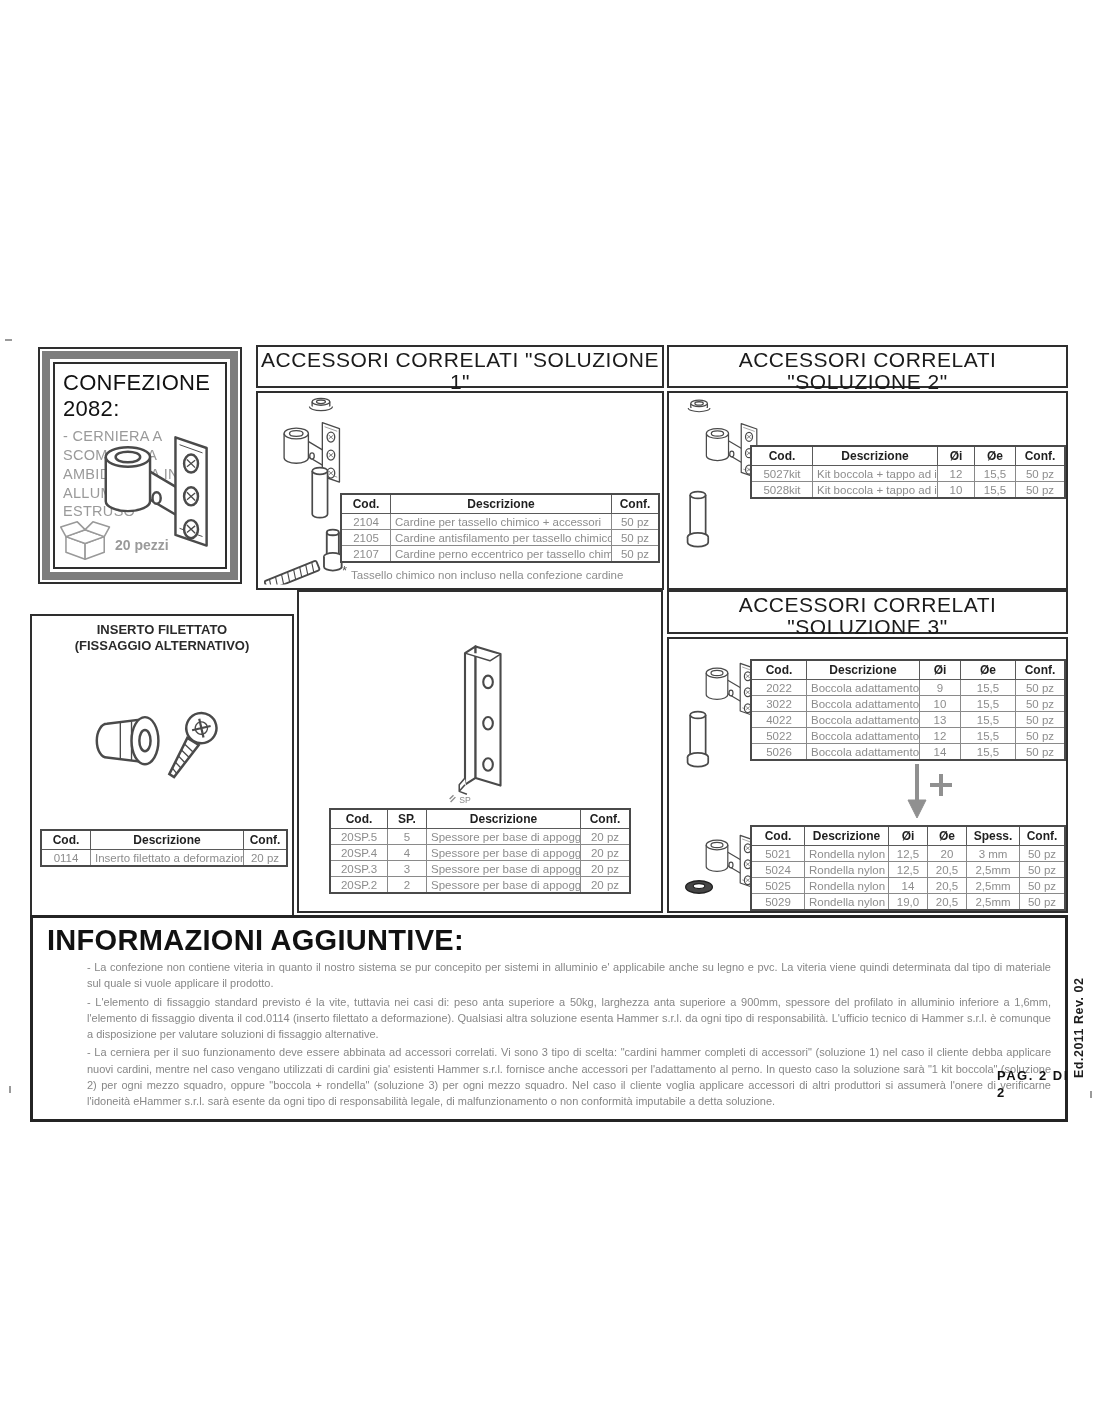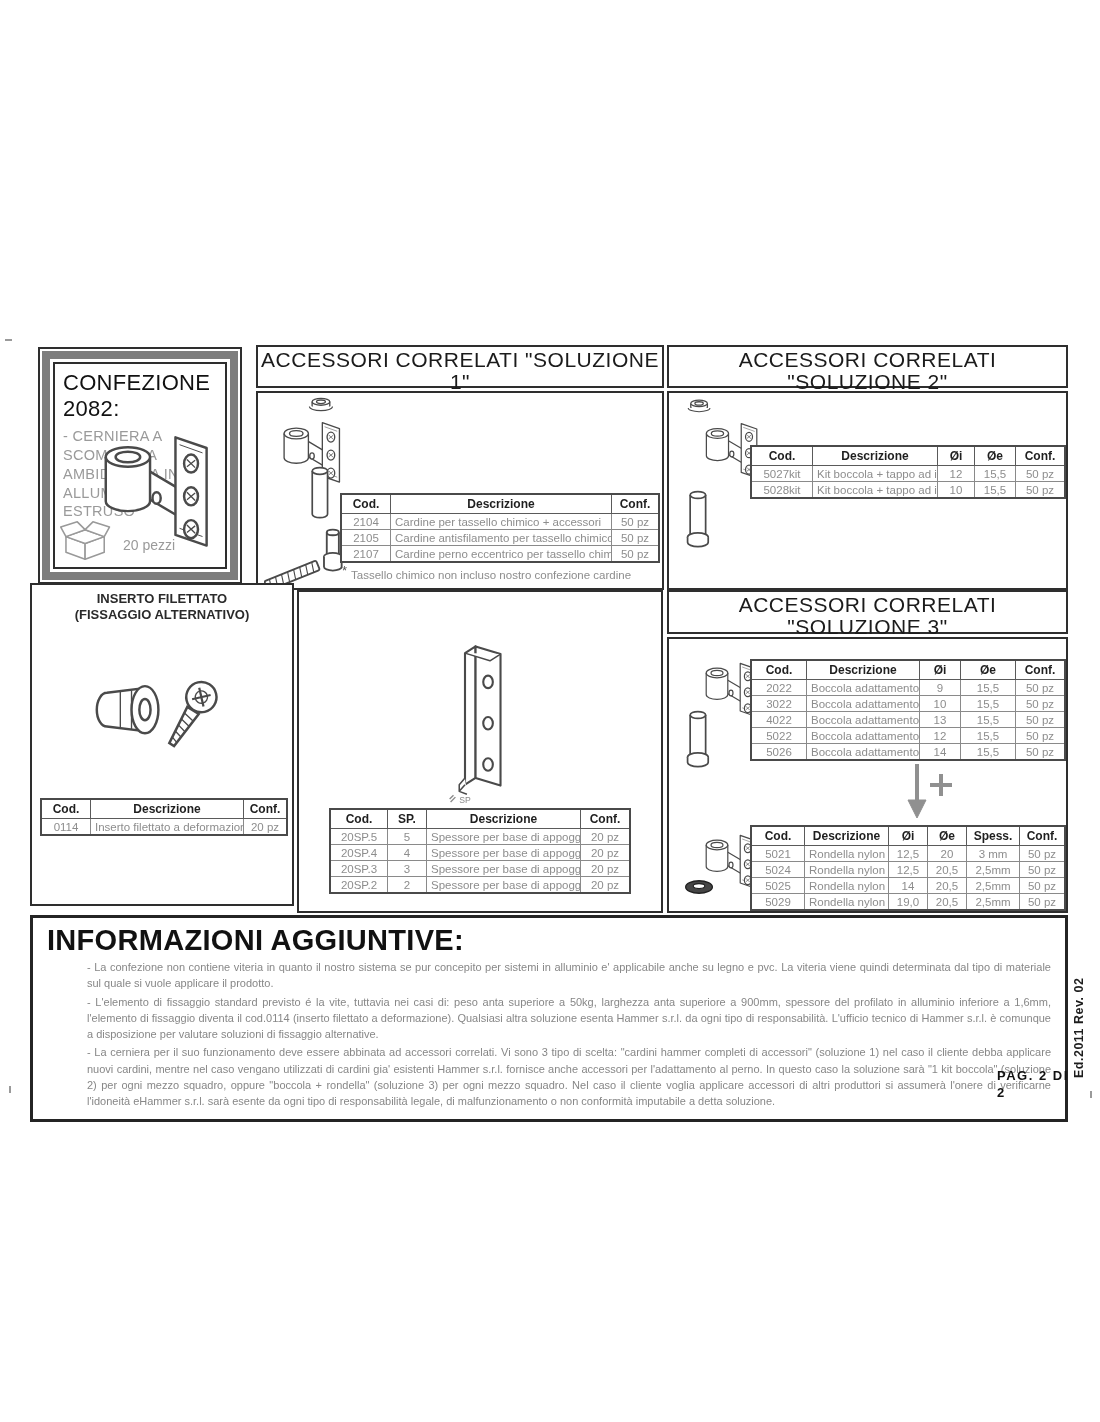--- a/index.html
+++ b/index.html
@@ -172,21 +172,21 @@
           <div data-name="confezione-description-line">- CERNIERA A SCOMPARSA</div>
           <div data-name="confezione-description-line">AMBIDESTRA IN ALLUMINIO</div>
           <div data-name="confezione-description-line">ESTRUSO</div>
         </div>
         <svg class="illu" style="right:2px;top:52px;width:132px;height:136px;" data-name="hinge-illustration">
             <use href="#sym-hinge" width="160" height="165" transform="scale(0.82)"></use>
           </svg>
         <svg class="illu" style="left:4px;bottom:6px;width:52px;height:47px;" data-name="box-icon">
             <use href="#sym-box" width="60" height="54" transform="scale(0.87)"></use>
           </svg>
-        <div class="conf-qty abs" style="left:68px;bottom:14px;" data-name="confezione-quantity">20 pezzi</div>
+        <div class="conf-qty abs" style="left:60px;bottom:14px;font-weight:bold;" data-name="confezione-quantity">20 pezzi</div>
       </div>
     </div>
   </div>
 
   <div class="phead" style="left:256px;top:345px;width:408px;height:43px;" data-name="soluzione1-header">
     <div class="ptitle" data-name="soluzione1-title">ACCESSORI CORRELATI "SOLUZIONE 1"</div>
     <div class="psub" data-name="soluzione1-subtitle">CARDINI HAMMER PER TASSELLO CHIMICO COMPLETO DI ACCESSORI</div>
   </div>
   <div class="panel" style="left:256px;top:391px;width:408px;height:199px;" data-name="soluzione1-panel">
     <svg class="illu" style="left:48px;top:2px;width:30px;height:18px;" data-name="cap-icon">
@@ -221,21 +221,21 @@
             <td data-name="table-cell">50 pz</td>
           </tr>
           <tr data-name="table-row">
             <td data-name="table-cell">2107</td>
             <td data-name="table-cell" class="desc-left">Cardine perno eccentrico per tassello chimico + accessori</td>
             <td data-name="table-cell">50 pz</td>
           </tr>
         </tbody>
       </table>
     <div class="footnote" style="left:84px;top:170px;" data-name="soluzione1-footnote">
-      <span class="star" data-name="footnote-star">*</span><span data-name="footnote-text">Tassello chimico non incluso nostro confezione cardine</span>
+      <span class="star" data-name="footnote-star">*</span><span data-name="footnote-text">Tassello chimico non incluso nella confezione cardine</span>
     </div>
   </div>
 
   <div class="phead" style="left:667px;top:345px;width:401px;height:43px;" data-name="soluzione2-header">
     <div class="ptitle" data-name="soluzione2-title">ACCESSORI CORRELATI "SOLUZIONE 2"</div>
     <div class="psub" data-name="soluzione2-subtitle">PER ADATTAMENTO A CARDINI COMMERCIALI</div>
   </div>
   <div class="panel" style="left:667px;top:391px;width:401px;height:199px;" data-name="soluzione2-panel">
     <svg class="illu" style="left:16px;top:4px;width:28px;height:17px;" data-name="cap-icon">
         <use href="#sym-cap" width="44" height="26" transform="scale(0.64)"></use>
@@ -389,21 +389,21 @@
             <td data-name="table-cell">Rondella nylon nero</td>
             <td data-name="table-cell">19,0</td>
             <td data-name="table-cell">20,5</td>
             <td data-name="table-cell">2,5mm</td>
             <td data-name="table-cell">50 pz</td>
           </tr>
         </tbody>
       </table>
   </div>
 
-  <div class="panel" style="left:30px;top:583px;width:264px;height:323px;" data-name="inserto-panel">
+  <div class="panel" style="left:30px;top:614px;width:264px;height:323px;" data-name="inserto-panel">
     <div class="sectitle" data-name="inserto-title">
       <div data-name="inserto-title-line1">INSERTO FILETTATO</div>
       <div data-name="inserto-title-line2">(FISSAGGIO ALTERNATIVO)</div>
     </div>
     <svg class="illu" style="left:48px;top:72px;width:168px;height:112px;" data-name="insert-screw-illustration">
         <use href="#sym-insert" width="150" height="100" transform="scale(1.12)"></use>
       </svg>
     <table class="dtable" style="left:8px;top:213px;" data-name="inserto-table">
         <thead>
           <tr data-name="table-header-row">

